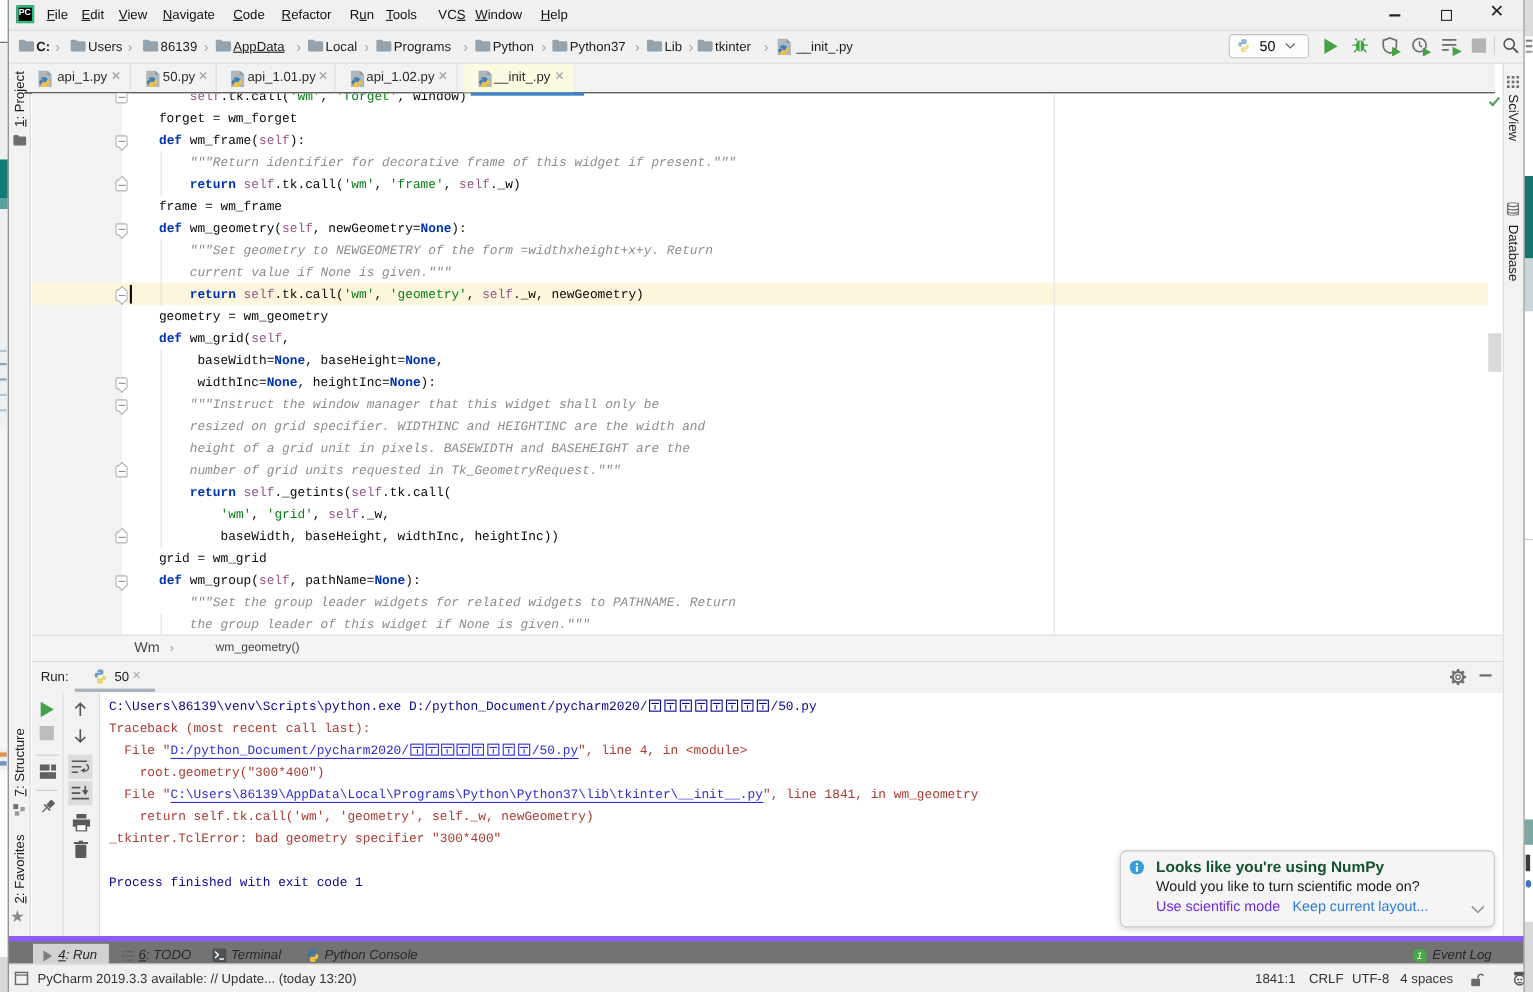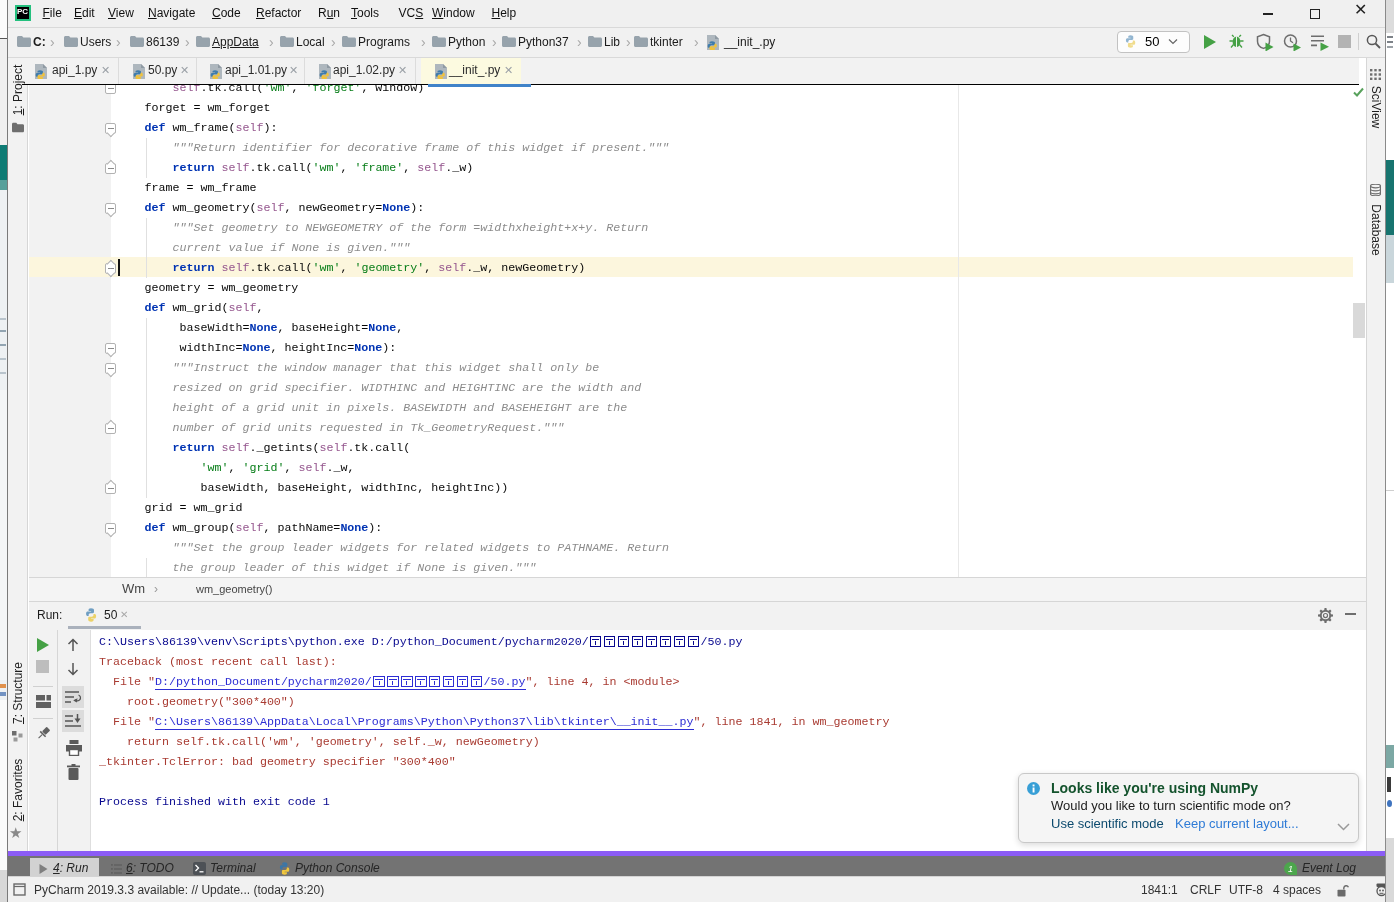--- a/index.html
+++ b/index.html
@@ -409,21 +409,21 @@
 </div>
 
 <div class="abs" id="popup" style="left:1018px;top:773px;width:339px;height:68px;background:#f5f5f5;border:1px solid #c8c8c8;border-radius:6px;box-shadow:0 2px 6px rgba(0,0,0,0.15);">
   <svg class="abs" style="left:8px;top:8px;" width="13" height="13" viewBox="0 0 13 13">
       <circle cx="6.5" cy="6.5" r="6.5" fill="#389fd6"></circle>
       <rect x="5.6" y="2.5" width="1.9" height="1.9" fill="#fff"></rect>
       <rect x="5.6" y="5.5" width="1.9" height="5" fill="#fff"></rect>
     </svg>
   <div class="abs" style="left:32px;top:4px;font-size:14px;font-weight:bold;color:#14532d;line-height:20px;">Looks like you're using NumPy</div>
   <div class="abs" style="left:32px;top:23px;font-size:13px;color:#1c1c1c;line-height:18px;">Would you like to turn scientific mode on?</div>
-  <div class="abs" style="left:32px;top:41px;font-size:13px;color:#0c4a6e;line-height:18px;">Use scientific mode</div>
+  <div class="abs" style="left:32px;top:41px;font-size:13px;color:#6d28d9;line-height:18px;">Use scientific mode</div>
   <div class="abs" style="left:156px;top:41px;font-size:13px;color:#2e7bd6;line-height:18px;">Keep current layout...</div>
   <svg class="abs" style="left:318px;top:49px;" width="13" height="8" viewBox="0 0 13 8">
       <path fill="none" stroke="#9a9a9a" stroke-width="1.5" d="M1 1 L6.5 6.5 L12 1"></path>
     </svg>
 </div>
 
 <div class="abs" style="left:-8px;top:83px;width:52px;height:14px;line-height:14px;font-size:12px;color:#1d1d1d;transform:rotate(-90deg);text-align:center;"><u>1</u>: Project</div>
 <svg class="abs" style="left:12px;top:122px;" width="12" height="11" viewBox="0 0 14 11">
     <path fill="#6e6e6e" d="M0 1.5C0 0.7 0.7 0 1.5 0H5l1.4 1.6h6.1c0.8 0 1.5 0.7 1.5 1.5V9.5c0 0.8-0.7 1.5-1.5 1.5h-11C0.7 11 0 10.3 0 9.5z"></path>
   </svg>

